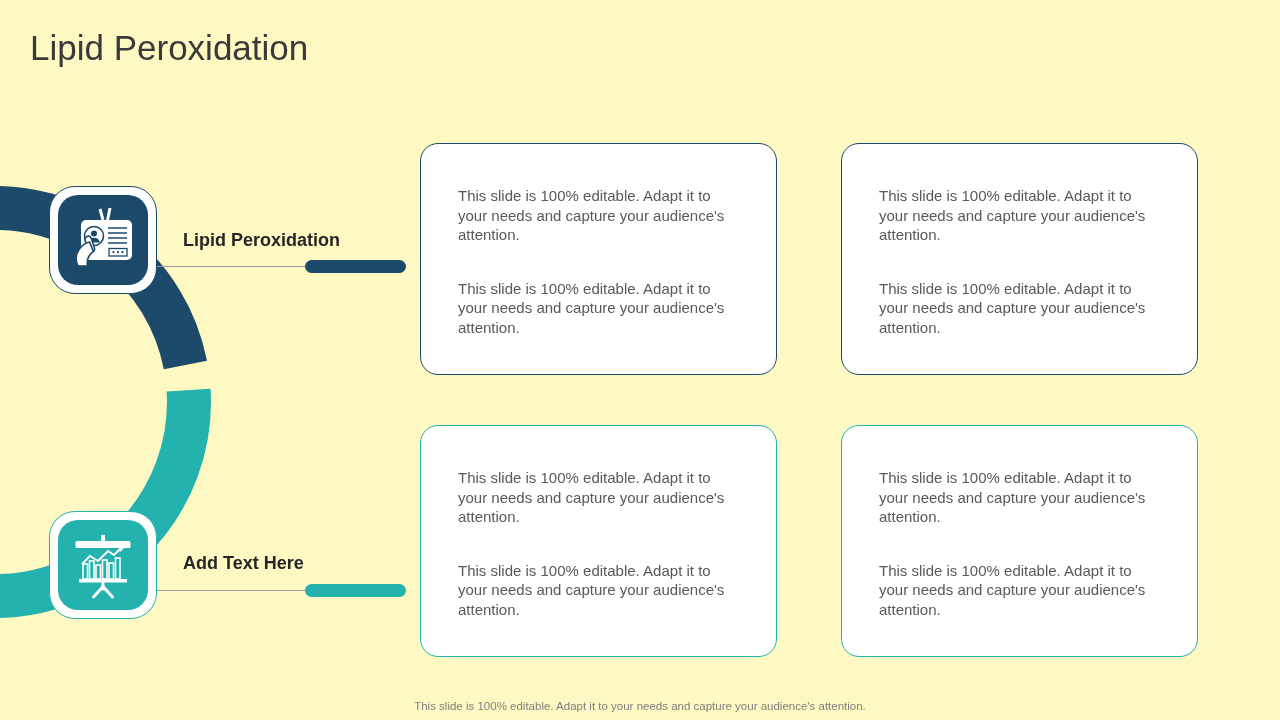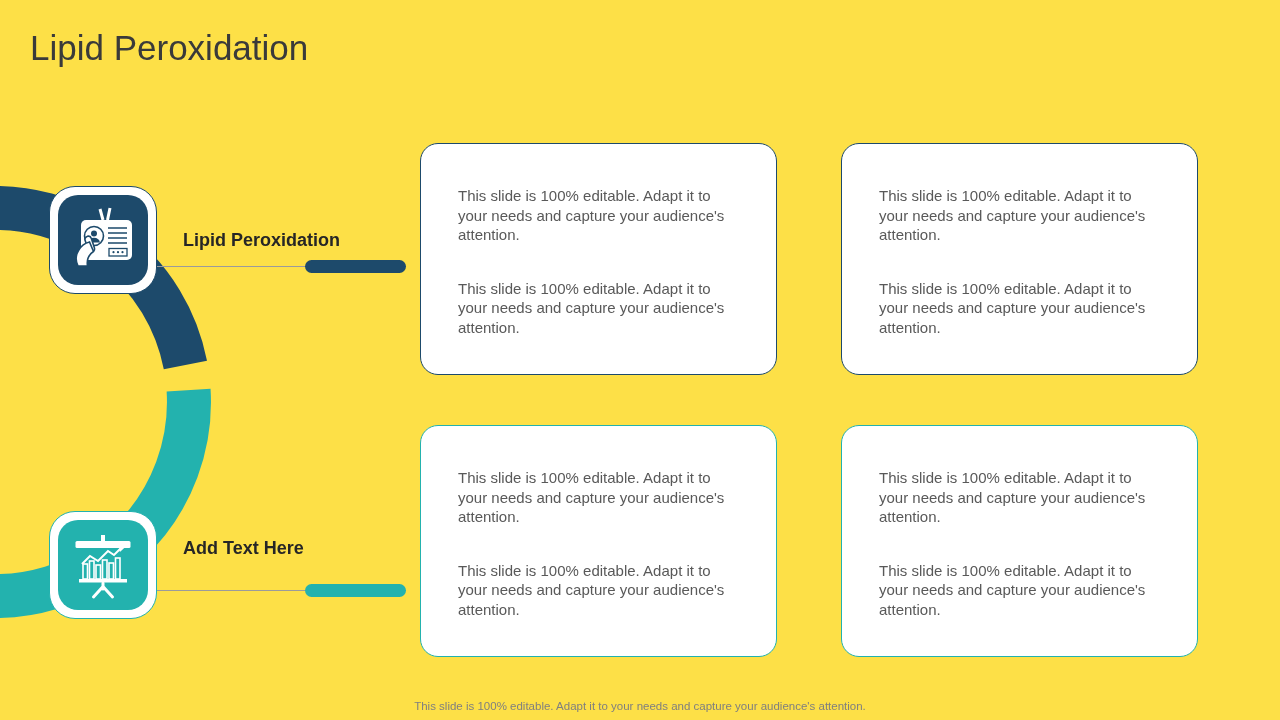--- a/index.html
+++ b/index.html
@@ -7,21 +7,21 @@
     --teal:#23B2AE;
     --body:#595959;
     --line:#9B9B9B;
     --title:#3A3A3A;
     --label:#262626;
     --footer:#7F7F7F;
   }
   *{box-sizing:border-box;margin:0;padding:0;}
   html,body{width:1280px;height:720px;}
   body{font-family:"Liberation Sans",sans-serif;background:#fff;overflow:hidden;}
-  .slide{position:relative;width:1280px;height:720px;background:#fde047;overflow:hidden;}
+  .slide{position:relative;width:1280px;height:720px;background:#fef9c3;overflow:hidden;}
 
   .title{position:absolute;left:30px;top:29px;font-size:35px;font-weight:400;
          color:var(--title);letter-spacing:0;line-height:1.1;}
 
   .ring{position:absolute;left:0;top:0;width:1280px;height:720px;pointer-events:none;}
   .arc{fill:none;stroke-width:44px;stroke-linecap:butt;}
   .arc.navy{stroke:var(--navy);}
   .arc.teal{stroke:var(--teal);}
 
   .icon-card{position:absolute;left:49px;width:108px;height:108px;background:#fff;
@@ -67,21 +67,21 @@
     <path class="arc navy" d="M -21.9 208.7 A 194 194 0 0 1 185.4 365.0"></path>
     <path class="arc teal" d="M 188.6 390.2 A 194 194 0 0 1 -28.6 594.6"></path>
   </svg>
 
   <div class="connector" style="top:266px"></div>
   <div class="capsule navy" style="top:260px"></div>
   <div class="item-label" style="top:230px">Lipid Peroxidation</div>
 
   <div class="connector" style="top:590px"></div>
   <div class="capsule teal" style="top:584px"></div>
-  <div class="item-label" style="top:538px">Add Text Here</div>
+  <div class="item-label" style="top:553px">Add Text Here</div>
 
   <div class="icon-card navy" style="top:186px">
     <div class="icon-inner navy">
       <svg viewBox="0 0 90 90" xmlns="http://www.w3.org/2000/svg">
         <path class="ws" style="stroke-width:3" d="M42 14 L45 25 M52 13 L49.5 25"></path>
         <rect class="wf" x="23" y="25" width="51" height="40" rx="5"></rect>
         <circle class="ns" style="stroke-width:1.6" cx="36" cy="41" r="9.5"></circle>
         <circle class="nf" cx="36" cy="38.5" r="3"></circle>
         <path class="nf" d="M30 47.5 a6.2 6.2 0 0 1 12 0 z"></path>
         <path class="ns" style="stroke-width:1.6" d="M50 33 H69 M50 38 H69 M50 43 H69 M50 48 H69"></path>

